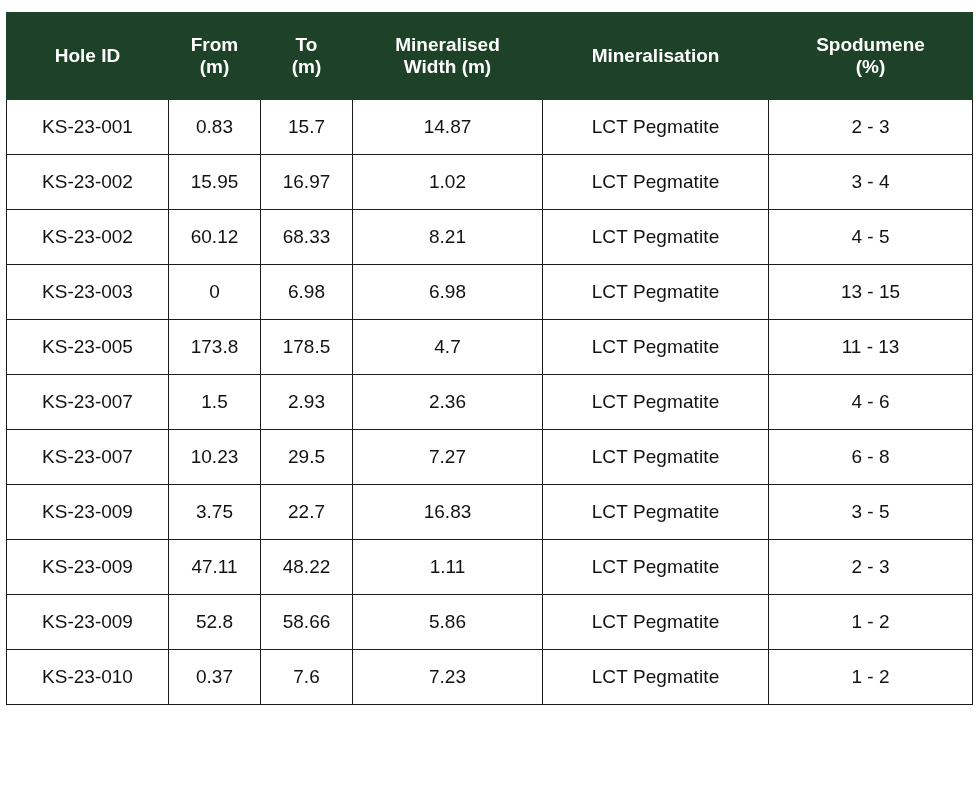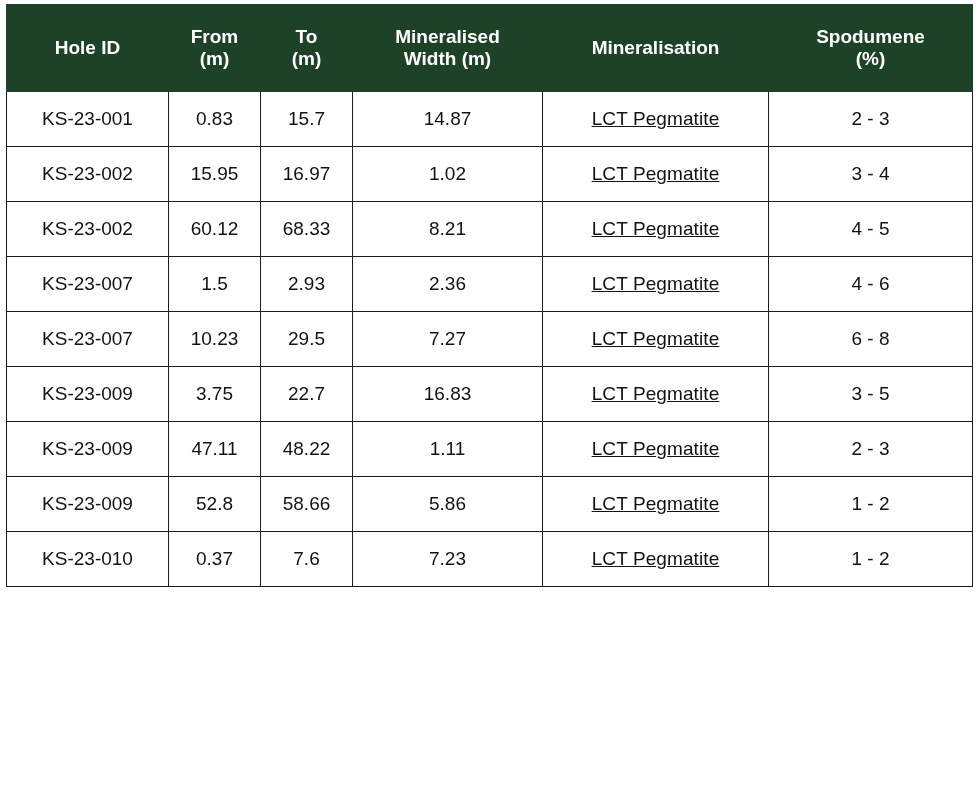--- a/index.html
+++ b/index.html
@@ -7,21 +7,21 @@
     padding: 0;
     background: #ffffff;
   }
   body {
     width: 980px;
     height: 792px;
     font-family: "Liberation Sans", sans-serif;
     overflow: hidden;
   }
   .table-wrap {
-    padding: 4px 6px 6px 6px;
+    padding: 12px 6px 6px 6px;
     box-sizing: border-box;
     width: 980px;
     height: 792px;
   }
   table.drill-table {
     border-collapse: collapse;
     width: 966px;
     table-layout: fixed;
   }
   table.drill-table th {
@@ -49,21 +49,20 @@
   
   col.c-hole   { width: 162px; }
   col.c-from   { width: 92px; }
   col.c-to     { width: 92px; }
   col.c-width  { width: 190px; }
   col.c-min    { width: 226px; }
   col.c-spod   { width: 204px; }
   .cell-min {
     
     letter-spacing: 0.1px;
-    text-decoration: underline;
   }
 </style>
 </head>
 <body>
 
 <div class="table-wrap">
   <table class="drill-table">
     <colgroup>
       <col class="c-hole">
       <col class="c-from">
@@ -117,20 +116,36 @@
         </tr>
         <tr>
           <td>KS-23-002</td>
           <td>60.12</td>
           <td>68.33</td>
           <td>8.21</td>
           <td class="cell-min">LCT Pegmatite</td>
           <td>4 - 5</td>
         </tr>
         <tr>
+          <td>KS-23-003</td>
+          <td>0</td>
+          <td>6.98</td>
+          <td>6.98</td>
+          <td class="cell-min">LCT Pegmatite</td>
+          <td>13 - 15</td>
+        </tr>
+        <tr>
+          <td>KS-23-005</td>
+          <td>173.8</td>
+          <td>178.5</td>
+          <td>4.7</td>
+          <td class="cell-min">LCT Pegmatite</td>
+          <td>11 - 13</td>
+        </tr>
+        <tr>
           <td>KS-23-007</td>
           <td>1.5</td>
           <td>2.93</td>
           <td>2.36</td>
           <td class="cell-min">LCT Pegmatite</td>
           <td>4 - 6</td>
         </tr>
         <tr>
           <td>KS-23-007</td>
           <td>10.23</td>

